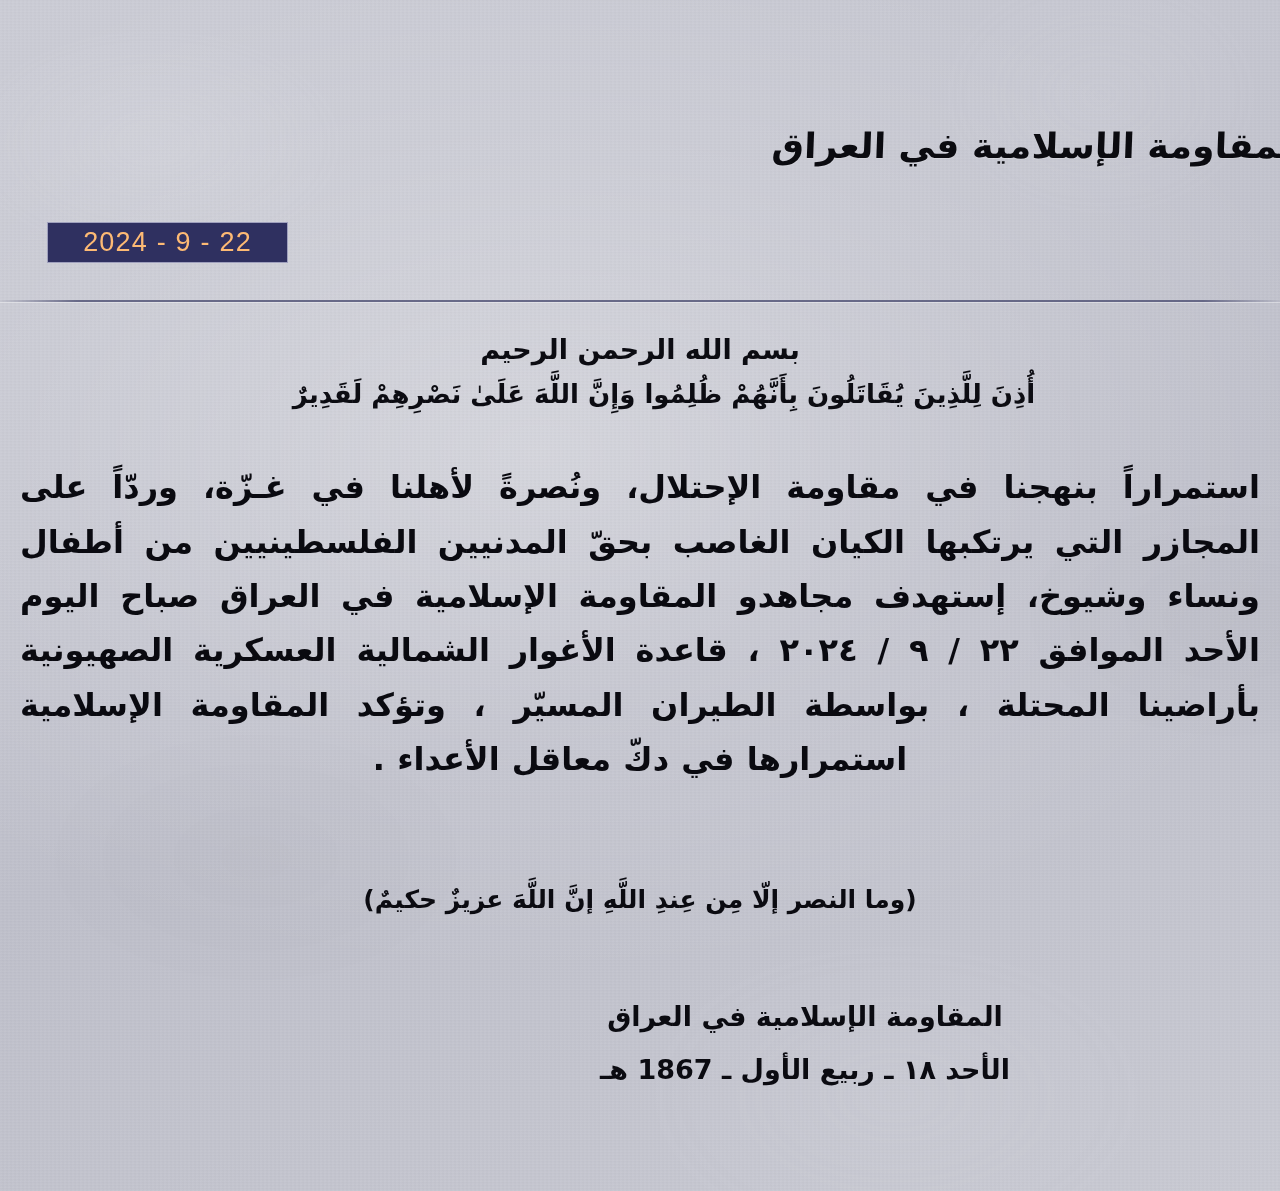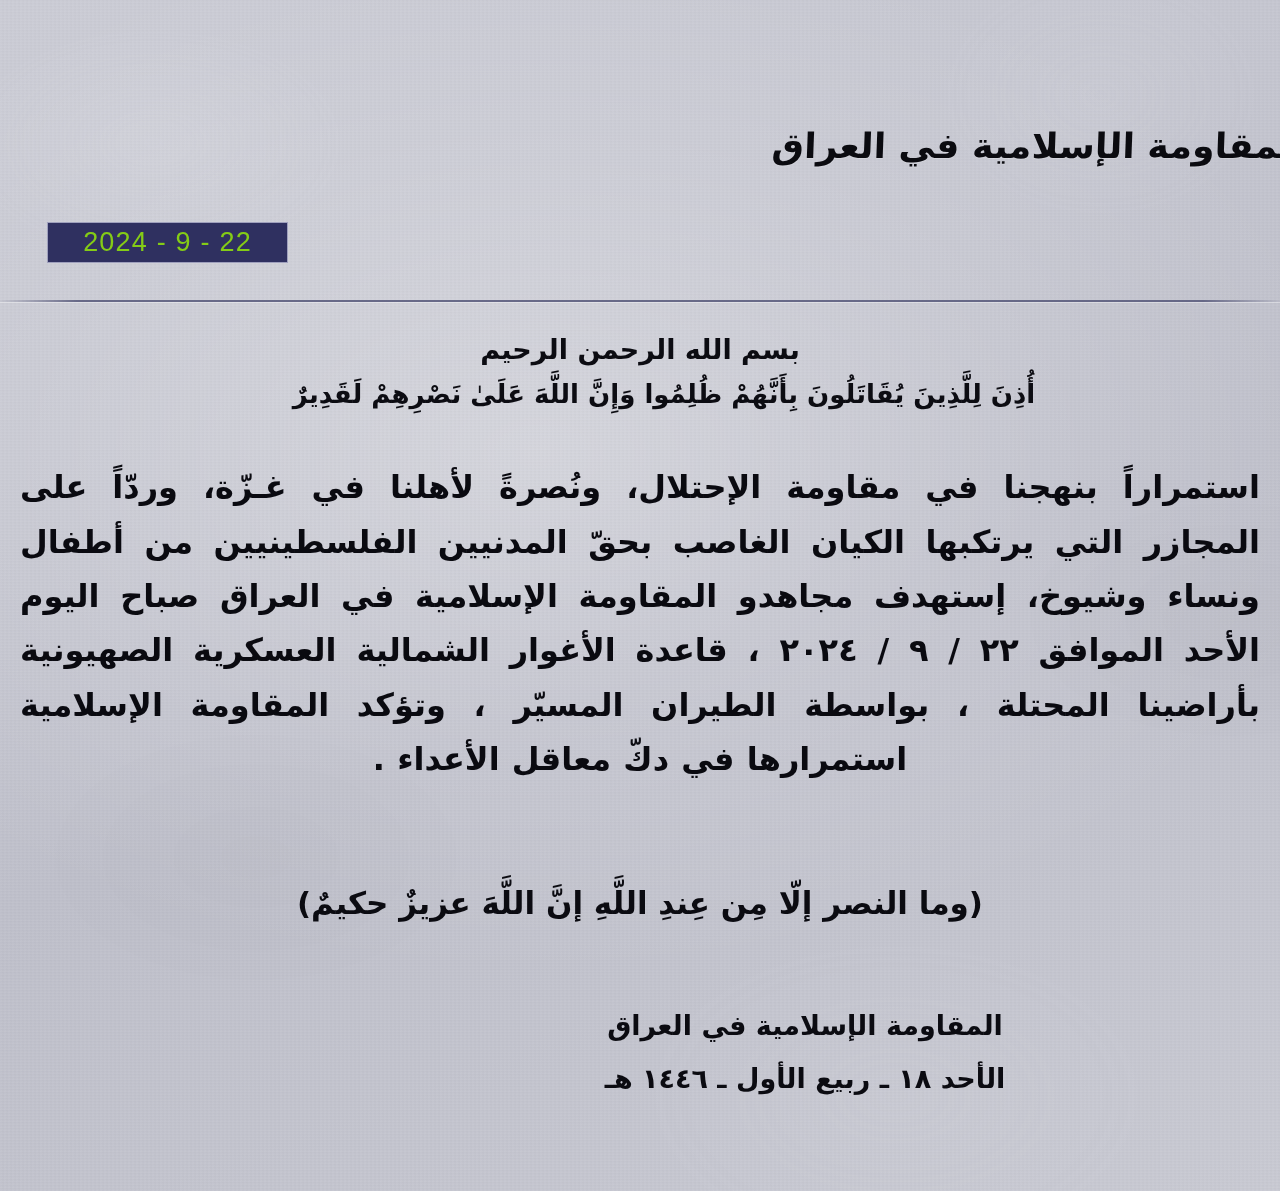--- a/index.html
+++ b/index.html
@@ -88,21 +88,21 @@
     display: flex;
     align-items: center;
     justify-content: center;
     padding: 0 16px;
     direction: ltr;
   }
   #date-badge-text {
     font-family: "Liberation Sans", sans-serif;
     font-size: 27px;
     font-weight: 400;
-    color: #84cc16;
+    color: #fdba74;
     letter-spacing: 1.2px;
     white-space: nowrap;
     line-height: 1;
   }
 
   #header-rule {
     position: absolute;
     top: 300px;
     left: 0;
     width: 100%;
@@ -152,21 +152,21 @@
     line-height: 1.70;
     text-align: justify;
     text-align-last: center;
     word-spacing: 1px;
   }
 
   #closing-verse {
     margin-top: 96px;
     text-align: center;
     font-family: "DejaVu Sans", "Liberation Sans", sans-serif;
-    font-size: 31px;
+    font-size: 25px;
     font-weight: 700;
     color: #0b0b11;
     line-height: 1.4;
     letter-spacing: 0.3px;
   }
 
   #signature {
     margin-top: 74px;
     text-align: center;
     padding-left: 330px;
@@ -206,17 +206,17 @@
       <div class="basmala">بسم الله الرحمن الرحيم</div>
       <div class="verse-top">أُذِنَ لِلَّذِينَ يُقَاتَلُونَ بِأَنَّهُمْ ظُلِمُوا وَإِنَّ اللَّهَ عَلَىٰ نَصْرِهِمْ لَقَدِيرٌ</div>
     </div>
 
     <div id="body-text">استمراراً بنهجنا في مقاومة الإحتلال، ونُصرةً لأهلنا في غـزّة، وردّاً على المجازر التي يرتكبها الكيان الغاصب بحقّ المدنيين الفلسطينيين من أطفال ونساء وشيوخ، إستهدف مجاهدو المقاومة الإسلامية في العراق صباح اليوم الأحد الموافق ٢٢ / ٩ / ٢٠٢٤ ، قاعدة الأغوار الشمالية العسكرية الصهيونية بأراضينا المحتلة ، بواسطة الطيران المسيّر ، وتؤكد المقاومة الإسلامية استمرارها في دكّ معاقل الأعداء .</div>
 
     <div id="closing-verse">(وما النصر إلّا مِن عِندِ اللَّهِ  إنَّ اللَّهَ عزيزٌ حكيمٌ)</div>
 
     <div id="signature">
       <div class="sig-line">المقاومة الإسلامية في العراق</div>
-      <div class="sig-line">الأحد ١٨ ـ ربيع الأول ـ ١٤٤٦ هـ</div>
+      <div class="sig-line">الأحد ١٨ ـ ربيع الأول ـ 1867 هـ</div>
     </div>
 
   </div>
 </div>
 
 </body></html>

